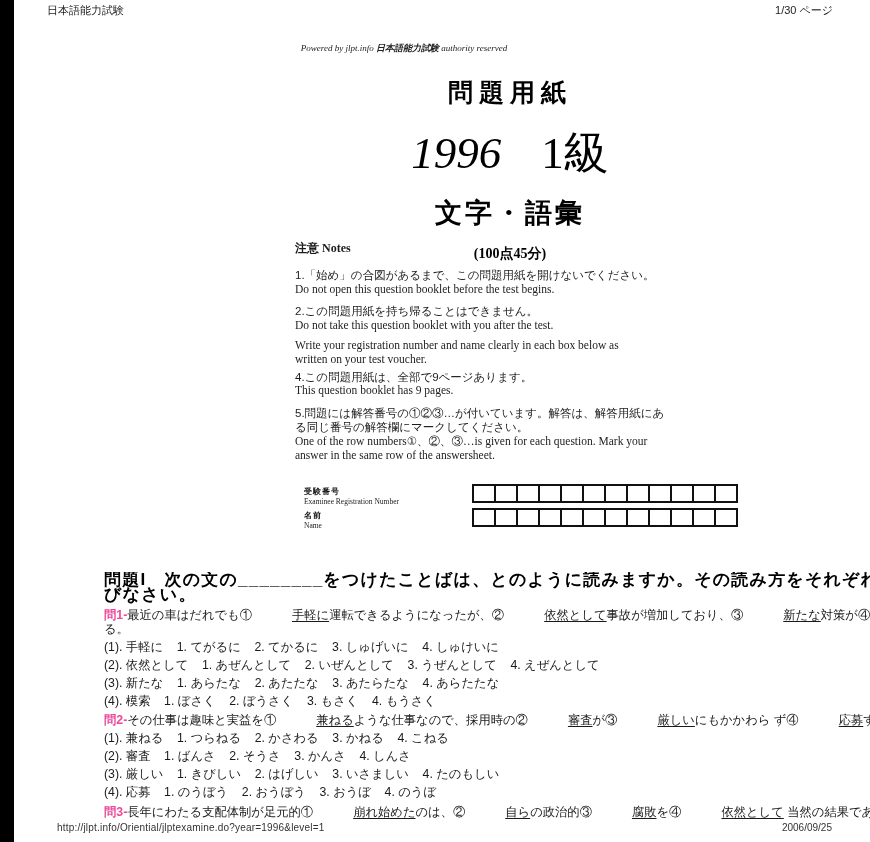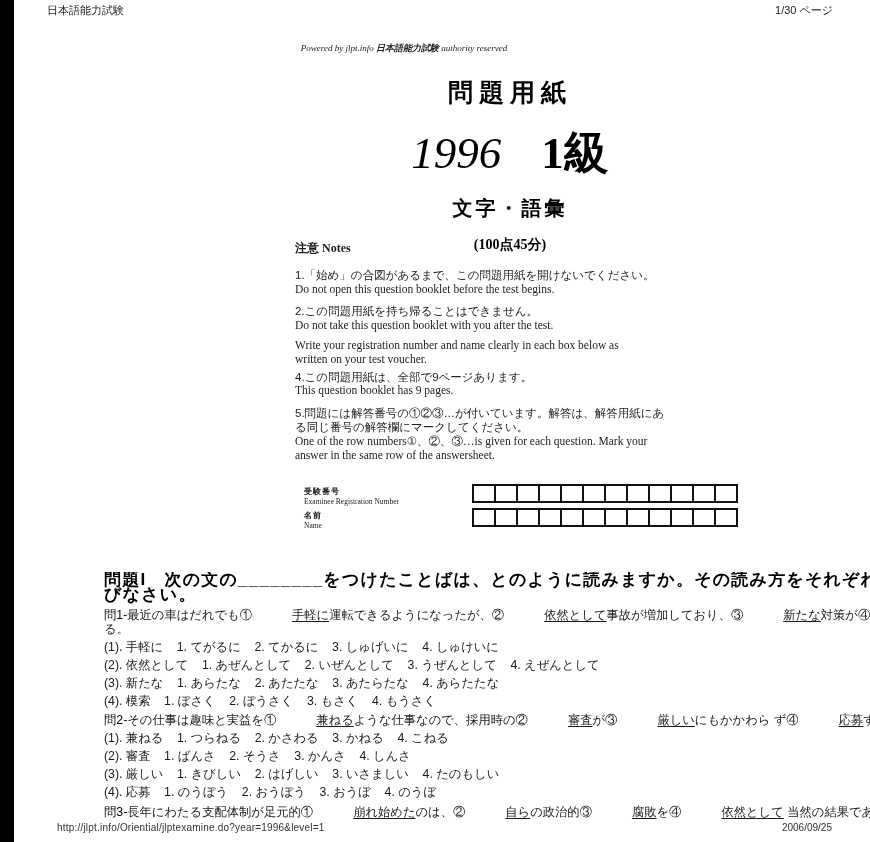--- a/index.html
+++ b/index.html
@@ -16,22 +16,22 @@
   
   .powered{position:absolute;left:0;top:42px;width:808px;text-align:center;
            font-family:"Liberation Serif",serif;font-size:9px;color:#222;font-style:italic;}
   .powered .brand{font-weight:bold;font-family:"Liberation Sans",sans-serif;}
 
   
   .titleblock{position:absolute;left:150px;top:0;width:720px;text-align:center;}
   .t-booklet{margin-top:76px;font-size:25px;font-weight:bold;letter-spacing:6px;color:#000;}
   .t-yearlevel{margin-top:14px;font-family:"Liberation Serif",serif;font-size:45px;color:#000;}
   .t-year{display:inline-block;font-style:italic;}
-  .t-level{display:inline-block;margin-left:40px;font-weight:bold;}
-  .t-subject{margin-top:12px;font-size:20px;font-weight:bold;letter-spacing:3px;color:#000;}
+  .t-level{display:inline-block;margin-left:40px;font-weight:normal;}
+  .t-subject{margin-top:12px;font-size:27px;font-weight:bold;letter-spacing:3px;color:#000;}
   .t-points{margin-top:14px;font-family:"Liberation Serif",serif;font-size:14px;font-weight:bold;color:#000;}
 
   
   .notes{position:absolute;left:295px;top:242px;width:468px;font-size:11.5px;line-height:13.8px;}
   .notes-heading{font-weight:bold;font-size:12px;margin-bottom:13px;}
   .notes-heading .en{font-family:"Liberation Serif",serif;}
   .note{margin-bottom:9px;}
   .note:nth-of-type(3){margin-bottom:6px;}
   .note:nth-of-type(4){margin-bottom:4px;}
   .note .jp{white-space:pre-line;}
@@ -47,21 +47,21 @@
   .reg-cells{display:flex;margin-left:0;}
   .reg-cell{width:20px;height:15px;border:2px solid #111;background:#fff;margin-left:-2px;}
   .reg-cell:first-child{margin-left:0;}
 
   
   .questions{position:absolute;left:104px;top:572px;width:766px;overflow:hidden;
              font-size:12.3px;line-height:13.5px;color:#1a1a1a;}
   .q-heading{font-weight:bold;font-size:17px;line-height:15px;letter-spacing:1.2px;
              white-space:pre;color:#000;}
   .q-stem{margin-top:7px;white-space:pre;}
-  .q-stem .q-label{font-weight:normal;color:#000000;}
+  .q-stem .q-label{font-weight:bold;color:#ec4899;}
   .q-cont{white-space:pre;}
   .opt{margin-top:4.5px;white-space:pre;}
   .u{text-decoration:underline;text-underline-offset:2px;padding-left:40px;}
   .mt6{margin-top:6px;}
 </style>
 </head>
 <body>
 
 <div class="page">
   <div class="leftbar"></div>

